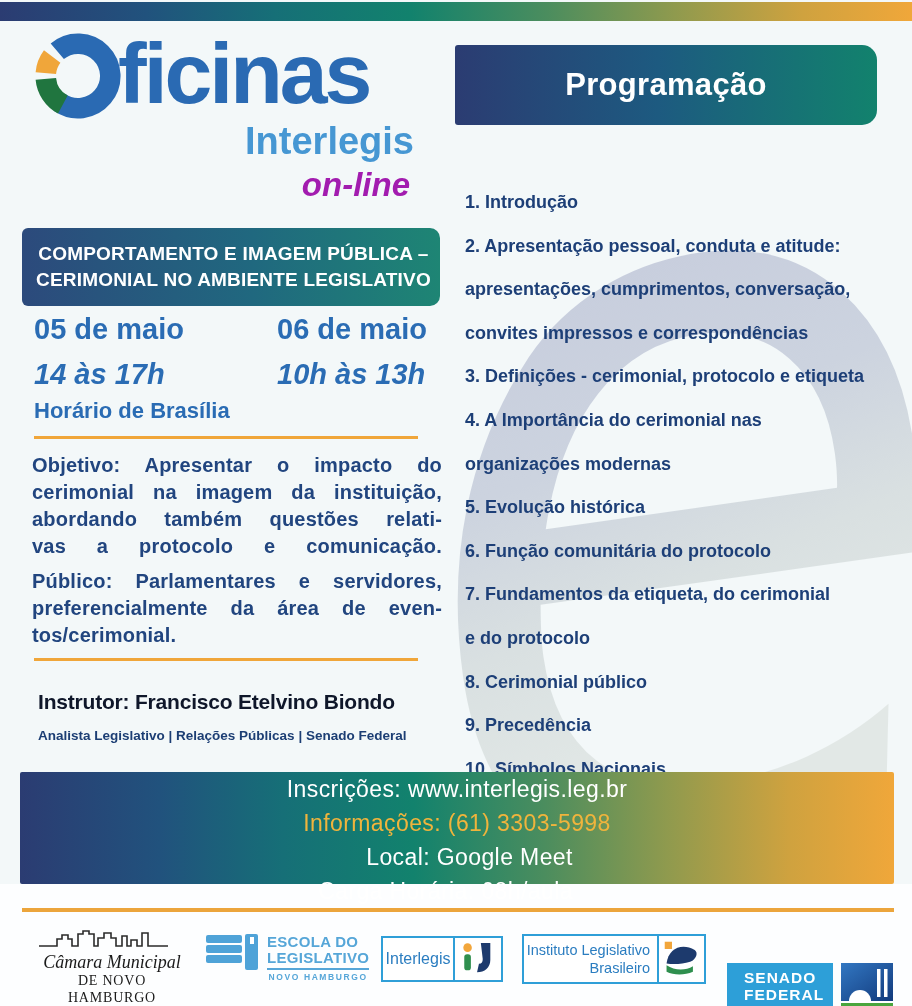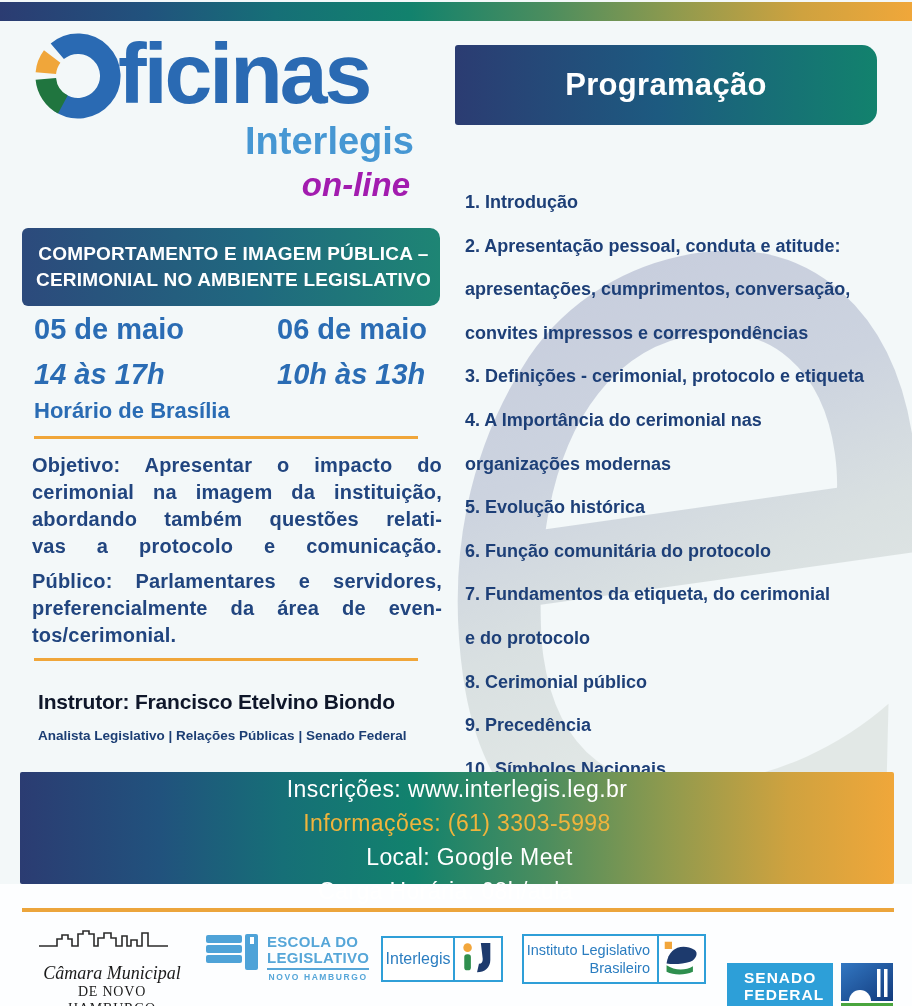--- a/index.html
+++ b/index.html
@@ -69,21 +69,21 @@
   .band-divider{width:4px;height:76px;background:#eca53c;}
   .band-right{flex:1;text-align:right;padding-right:23px;}
   .band-line{font-size:23px;line-height:34px;color:#fff;letter-spacing:.4px;}
   .band-line.gold{color:#f0b43c;}
 
   
   .footer-bg{position:absolute;z-index:1;top:884px;left:0;width:912px;height:122px;background:#fdfeff;}
   .footer-line{top:908px;left:22px;width:872px;height:4px;background:#eca53c;}
 
   .camara{top:926px;left:36px;width:152px;text-align:center;color:#1a1a1a;}
-  .camara-script{font-family:"Liberation Serif",serif;font-style:italic;font-size:18px;line-height:20px;margin-top:11px;}
+  .camara-script{font-family:"Liberation Serif",serif;font-style:italic;font-size:18px;line-height:20px;margin-top:0;}
   .camara-caps{font-family:"Liberation Serif",serif;font-size:14px;letter-spacing:.8px;line-height:17px;
     border-bottom:2px solid #333;padding-bottom:3px;}
 
   .escola{top:934px;left:206px;display:flex;align-items:flex-start;gap:7px;}
   .escola-books{position:relative;width:54px;height:38px;}
   .escola-bar{position:absolute;left:0;width:36px;height:8px;background:#4fa3d8;border-radius:2px;}
   .escola-col{position:absolute;left:39px;top:0;width:13px;height:36px;background:#4fa3d8;border-radius:2px;}
   .escola-dot{position:absolute;left:43.5px;top:3px;width:4px;height:7px;background:#fff;}
   .escola-text{color:#56a6d8;}
   .escola-big{font-size:15px;font-weight:bold;line-height:16px;letter-spacing:.3px;}

